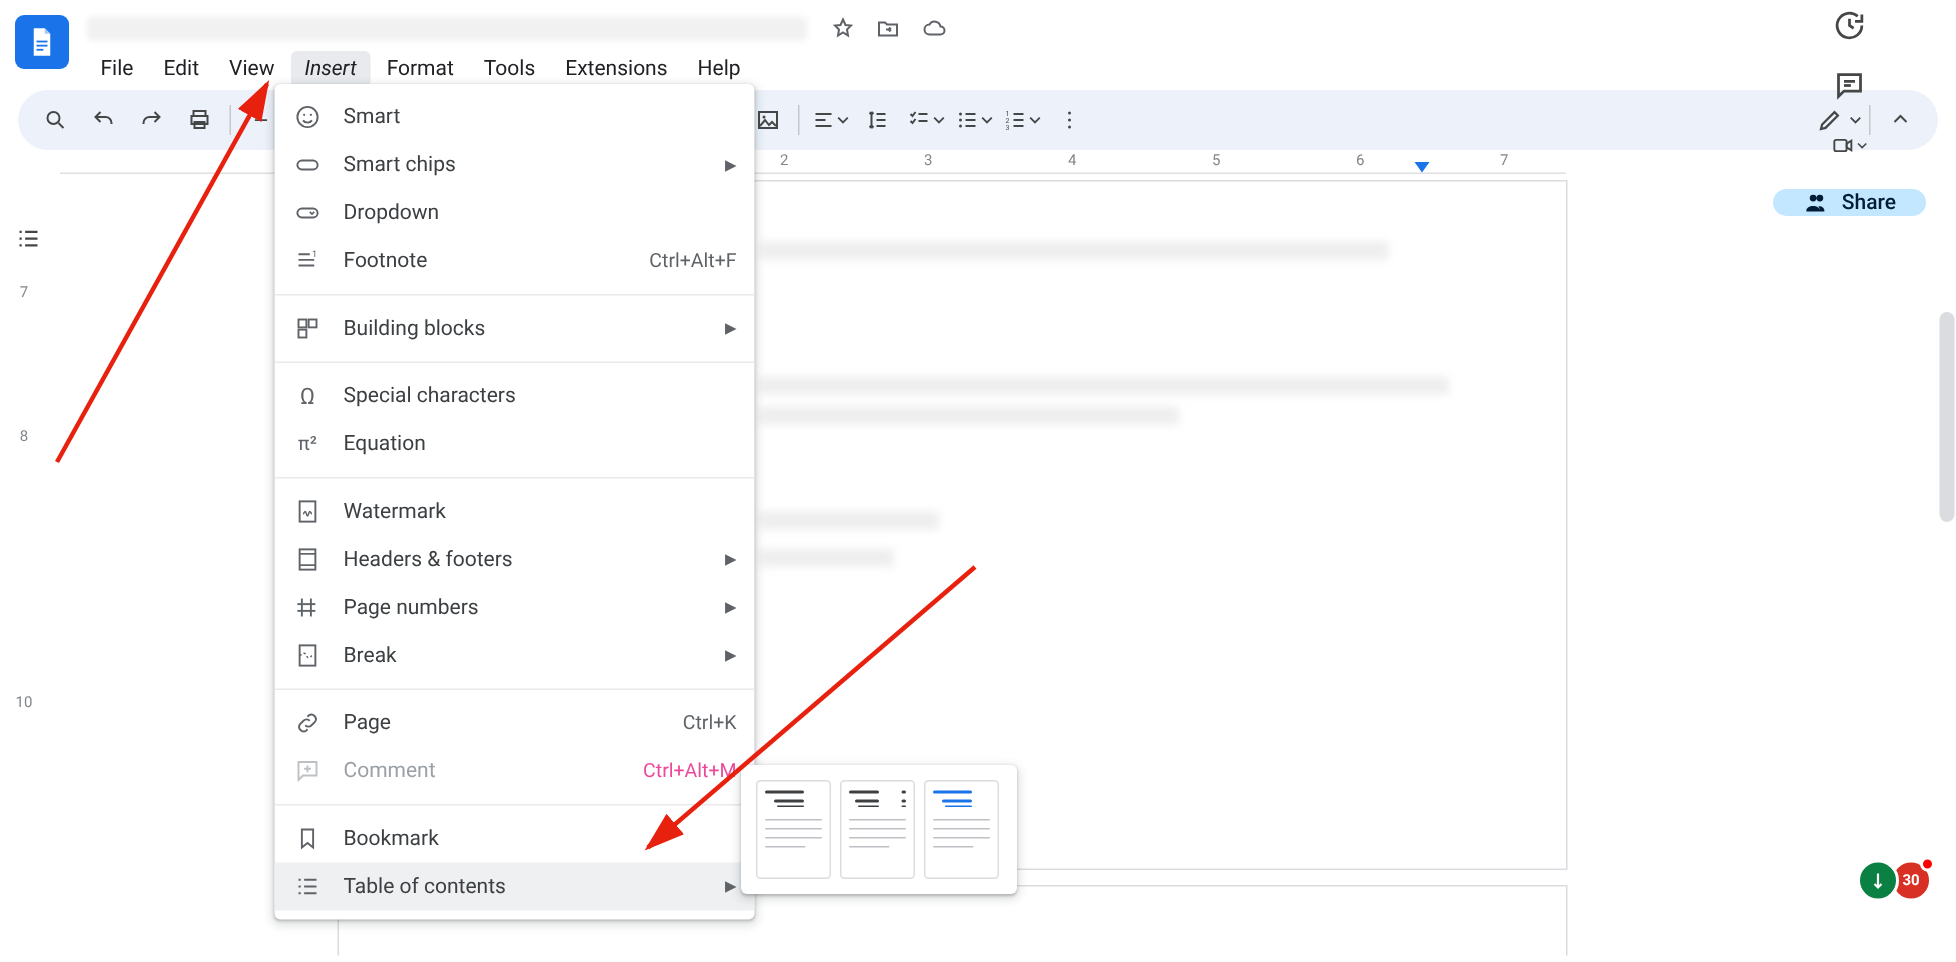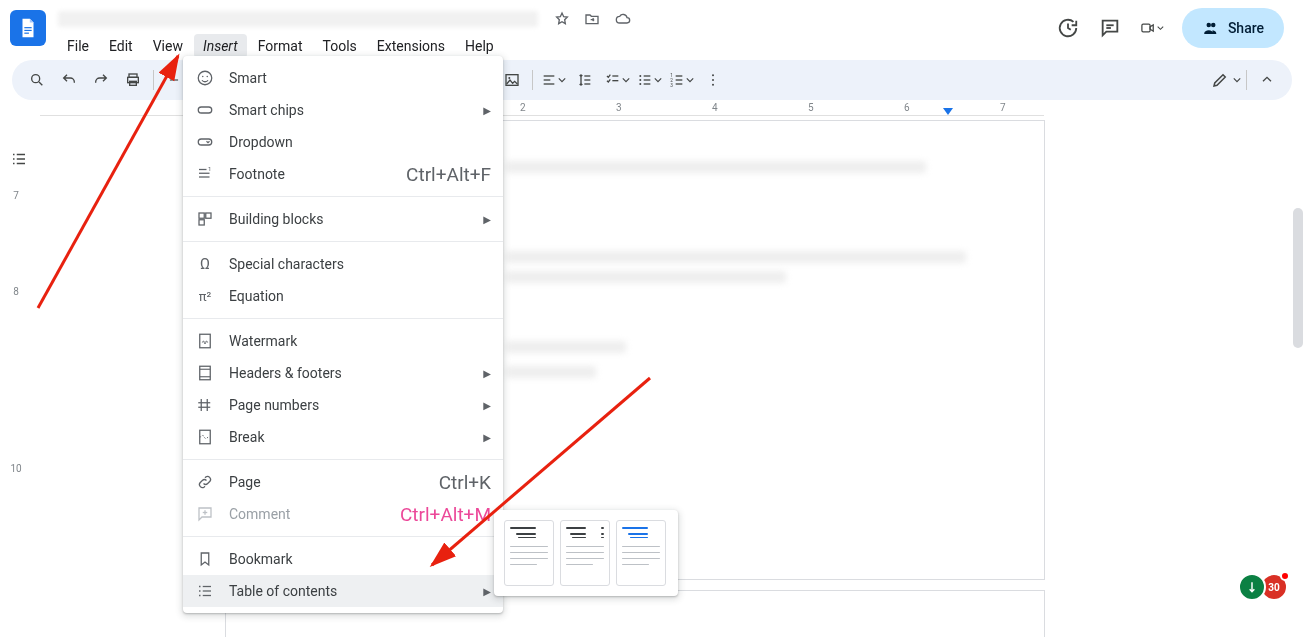--- a/index.html
+++ b/index.html
@@ -11,21 +11,21 @@
   .docs-logo svg { width: 22px; height: 28px; }
   .title-area { flex: 1; display: flex; flex-direction: column; }
   .title-row { display: flex; align-items: center; height: 26px; gap: 10px; padding-left: 4px;}
   .title-blur { width: 480px; height: 16px; background: #f1f1f1; border-radius: 3px; filter: blur(2px); }
   .title-icons { display:flex; gap:14px; margin-left: 6px; color:#5f6368;}
   .title-icons span { font-size: 16px; }
   .menubar { display: flex; gap: 2px; height: 28px; align-items: center; padding-left: 4px;}
   .menuitem { padding: 4px 9px; font-size: 14px; color: #202124; border-radius: 4px; cursor: pointer; }
   .menuitem.active { background: #e8eaed; font-style: italic; }
 
-  .right-controls { display:flex; align-items:center; gap: 18px; margin-left:auto; padding-right: 10px; height: 44px;}
+  .right-controls { display:flex; align-items:center; gap: 18px; margin-left:auto; padding-right: 10px; height: 44px; flex-direction: column;}
   .ricon { width: 24px; height: 24px; color:#444746; display:flex; align-items:center; justify-content:center;}
   .share-btn { background: #c2e7ff; color:#001d35; height: 40px; padding: 0 20px; border-radius: 40px; display:flex; align-items:center; gap:8px; font-size: 14px; font-weight:500; cursor:pointer;}
   .meet-btn { display:flex; align-items:center; gap:2px; }
 
   
   .toolbar-wrap { padding: 0 12px; }
   .toolbar { background: #edf2fa; border-radius: 24px; height: 40px; display: flex; align-items: center; padding: 0 10px; gap: 2px; }
   .tbtn { width: 30px; height: 30px; display:flex; align-items:center; justify-content:center; color:#444746; border-radius:4px; cursor:pointer;}
   .tsep { width: 1px; height: 20px; background: #c7c7c7; margin: 0 3px; }
   .font-size-ctl { display:flex; align-items:center; gap:2px; }
@@ -50,21 +50,21 @@
   .page .blur-block { background: #eee; filter: blur(3px); border-radius: 2px; position:absolute;}
 
   
   .dropdown { position: absolute; left: 183px; top: 56px; width: 320px; background: #fff; border-radius: 4px; box-shadow: 0 2px 6px 2px rgba(60,64,67,.15), 0 1px 2px rgba(60,64,67,.3); padding: 6px 0; z-index: 50;}
   .dd-item { height: 32px; display:flex; align-items:center; padding: 0 12px; gap: 14px; font-size: 14px; color:#3c4043; cursor:pointer; position:relative;}
   .dd-item.hovered { background: #eef0f2; }
   .dd-item.disabled { color: #9aa0a6; cursor: default;}
   .dd-icon { width: 20px; height: 20px; display:flex; align-items:center; justify-content:center; color:#5f6368; flex-shrink: 0;}
   .dd-item.disabled .dd-icon { color:#bdc1c6; }
   .dd-label { flex: 1; }
-  .dd-shortcut { font-size: 19px; color: #5f6368; }
+  .dd-shortcut { font-size: 13px; color: #5f6368; }
   .dd-item.disabled .dd-shortcut { color:#ec4899; }
   .dd-arrow { color:#5f6368; font-size:10px;}
   .dd-sep { height: 1px; background: #e8eaed; margin: 6px 0; }
 
   
   .submenu { position:absolute; left: 494px; top: 510px; width: 184px; background:#fff; border-radius:4px; box-shadow: 0 2px 6px 2px rgba(60,64,67,.15), 0 1px 2px rgba(60,64,67,.3); padding:10px; display:flex; gap:6px; z-index:51;}
   .toc-opt { width: 50px; height: 66px; border:1px solid #dadce0; border-radius:3px; padding: 6px 5px; cursor:pointer; display:flex; flex-direction:column; gap:2px;}
   .toc-line { height: 2px; border-radius:1px; }
   .toc-thin { height: 1px; }
   

